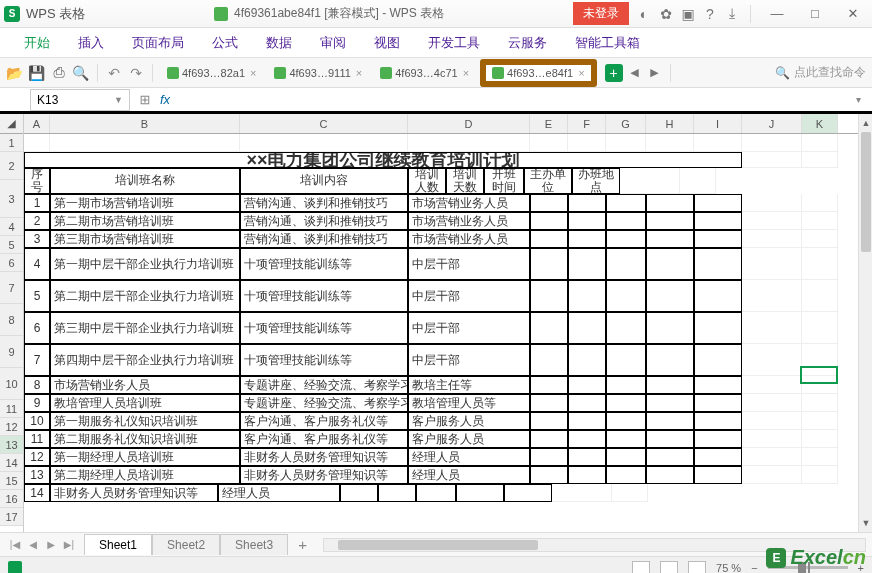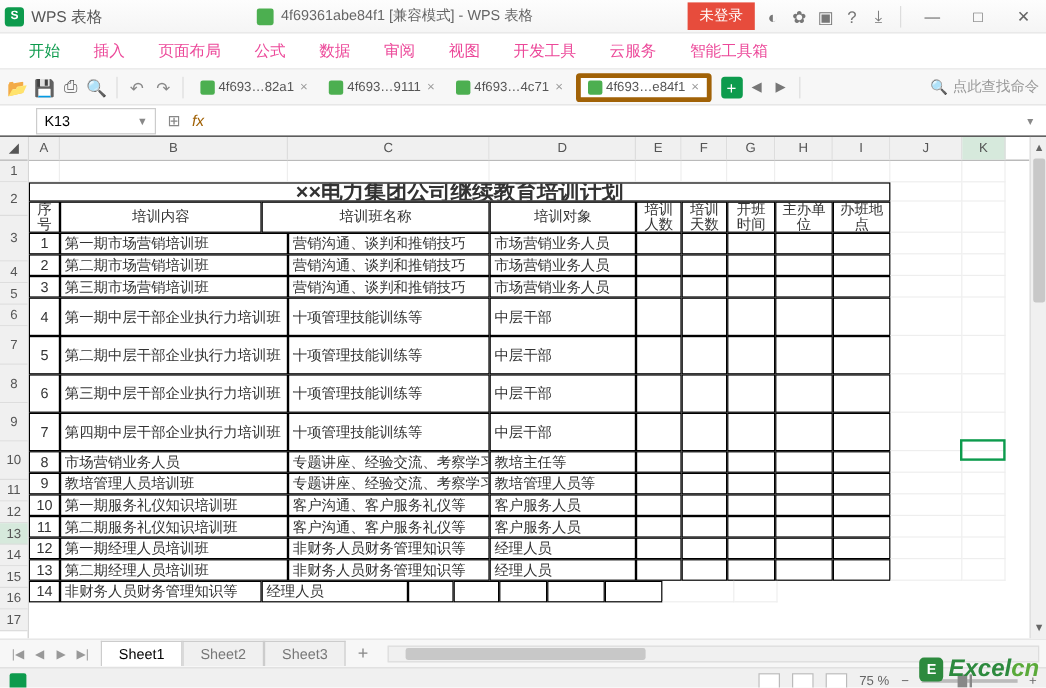--- a/index.html
+++ b/index.html
@@ -12,43 +12,43 @@
 .title-center { flex: 1; display: flex; justify-content: center; align-items: center; gap: 6px; }
 .doc-icon-s { width: 14px; height: 14px; background: #4caf50; border-radius: 2px; }
 .doc-title { color: #666; font-size: 12px; }
 .title-right { display: flex; align-items: center; gap: 8px; }
 .login-badge { background: #e74c3c; color: #fff; padding: 3px 10px; font-size: 12px; }
 .tr-icon { width: 14px; height: 14px; display: flex; align-items: center; justify-content: center; color: #777; font-size: 14px; cursor: pointer; }
 .win-btn { width: 30px; height: 20px; display: flex; align-items: center; justify-content: center; color: #666; font-size: 13px; cursor: pointer; }
 
 
 .menu-bar { height: 30px; background: #fff; display: flex; align-items: flex-start; padding: 0 10px; border-bottom: 1px solid #e0e0e0; }
-.menu-item { padding: 6px 14px; color: #ec4899; font-size: 13px; cursor: pointer; }
+.menu-item { padding: 6px 14px; color: #4c1d95; font-size: 13px; cursor: pointer; }
 .menu-item.active { color: #0d9b4d; }
 
 
 .toolbar { height: 30px; background: #f7f7f7; border-bottom: 1px solid #ddd; display: flex; align-items: center; padding: 0 6px; gap: 4px; }
 .tb-icon { width: 18px; height: 18px; display: flex; align-items: center; justify-content: center; font-size: 14px; cursor: pointer; }
 .tb-sep { width: 1px; height: 18px; background: #ddd; margin: 0 3px; }
 
 
 .tab { display: flex; align-items: center; padding: 2px 6px; border: 1px solid transparent; cursor: pointer; font-size: 11px; color: #555; gap: 3px; }
-.tab.active { background: #fff; border: 4px solid #a16207; border-radius: 3px; }
+.tab.active { background: #fff; border: 6px solid #a16207; border-radius: 3px; }
 .tab-icon { width: 12px; height: 12px; background: #4caf50; border-radius: 2px; }
 .tab-close { color: #999; margin-left: 2px; }
 .tab-plus { width: 18px; height: 18px; background: #0d9b4d; color: #fff; border-radius: 3px; display: flex; align-items: center; justify-content: center; cursor: pointer; margin-left: 4px; font-size: 14px; }
 .tab-nav { width: 16px; height: 16px; display:flex;align-items:center;justify-content:center;color:#777;cursor:pointer;font-size:11px; }
 .search-cmd { color: #999; font-size: 12px; margin-left: auto; display: flex; align-items: center; gap: 4px; cursor: pointer; }
 
 
-.formula-bar { height: 26px; border-bottom: 1px solid #000000; display: flex; align-items: center; background: #fff; }
+.formula-bar { height: 26px; border-bottom: 3px solid #000000; display: flex; align-items: center; background: #fff; }
 .name-box { width: 100px; height: 22px; border: 1px solid #ccc; margin: 0 6px 0 30px; padding: 0 6px; display: flex; align-items: center; justify-content: space-between; font-size: 12px; }
 .name-box-dd { color: #888; font-size: 9px; }
 .fx-ref { width: 18px; color: #888; font-size: 13px; display:flex;justify-content:center; }
-.fx-label { font-style: italic; color: #a16207; margin: 0 6px; font-size: 13px; }
+.fx-label { font-style: italic; color: #0369a1; margin: 0 6px; font-size: 13px; }
 .formula-input { flex: 1; height: 22px; border: none; outline: none; padding: 0 6px; font-size: 12px; }
 .fb-expand { width: 16px; color: #888; font-size: 10px; }
 
 
 .sheet-area { position: relative; height: 418px; overflow: hidden; background: #fff; display: flex; }
 .row-headers { width: 24px; flex: 0 0 24px; border-right: 1px solid #ccc; }
 .row-header { height: 18px; background: #f0f0f0; border-bottom: 1px solid #ddd; display: flex; align-items: center; justify-content: center; font-size: 11px; color: #555; }
 .row-header.corner { height: 20px; border-bottom: 1px solid #aaa; }
 .grid-main { flex: 1; overflow: hidden; position: relative; }
 .col-headers { display: flex; height: 20px; border-bottom: 1px solid #aaa; }
@@ -245,23 +245,22 @@
           <div class="cell cJ"></div>
           <div class="cell cK"></div>
         </div>
         <div class="data-row content-row doc-title-row">
           <div class="cell doc-title-cell" style="width: 718px;">××电力集团公司继续教育培训计划</div>
           <div class="cell cJ"></div>
           <div class="cell cK"></div>
         </div>
         <div class="data-row content-row header-row">
           <div class="cell content-cell header-cell cA">序号</div>
+          <div class="cell content-cell header-cell cB">培训班名称</div>
           <div class="cell content-cell header-cell cC">培训内容</div>
-          <div class="cell content-cell header-cell cB">培训班名称</div>
-          <div class="cell content-cell header-cell cD">培训对象</div>
           <div class="cell content-cell header-cell cE">培训人数</div>
           <div class="cell content-cell header-cell cF">培训天数</div>
           <div class="cell content-cell header-cell cG">开班时间</div>
           <div class="cell content-cell header-cell cH">主办单位</div>
           <div class="cell content-cell header-cell cI">办班地点</div>
           <div class="cell cJ"></div>
           <div class="cell cK"></div>
         </div>
         <div class="data-row content-row">
           <div class="cell content-cell cA num-cell">1</div>

